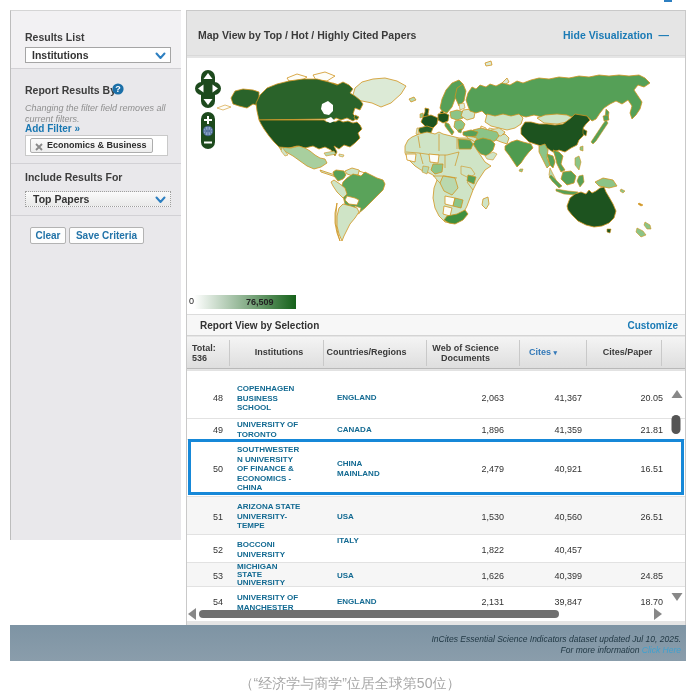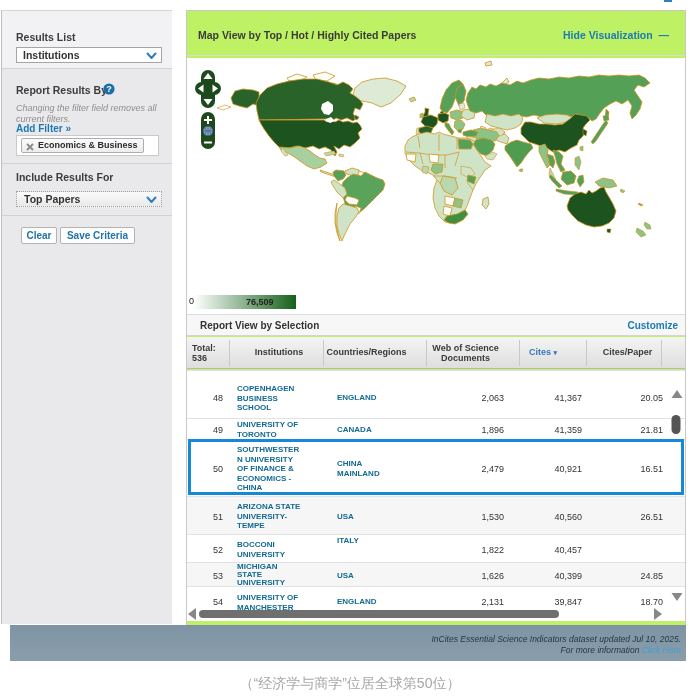--- a/index.html
+++ b/index.html
@@ -1,32 +1,32 @@
 <!DOCTYPE html>
 <html><head>
 <meta charset="utf-8">
 <style>
   * { margin:0; padding:0; box-sizing:border-box; }
   html,body { width:700px; height:700px; background:#fff; font-family:"Liberation Sans", sans-serif; }
   #app { position:absolute; left:0; top:0; width:700px; height:700px; overflow:hidden; }
   .abs { position:absolute; }
   .b { font-weight:bold; }
   
-  #sidebar { left:1px; top:10px; width:171px; height:614px; background:#e9e8eb;
+  #sidebar { left:10px; top:10px; width:171px; height:530px; background:#e9e8eb;
              border-left:1px solid #bdbdbd; border-top:1px solid #d5d5d5; }
   .sec1 { position:absolute; left:0; top:0; width:100%; height:58px; background:#f2f1f3; border-bottom:1px solid #d2d1d5;}
   .divl { position:absolute; left:0; width:100%; height:1px; background:#d2d1d5; }
   .lbl { position:absolute; font-size:10.5px; font-weight:bold; color:#3c3c3c; }
   .note { position:absolute; font-size:9px; font-style:italic; color:#8f8f8f; line-height:11px;}
   .blue { color:#1a78b2; }
   .dd { position:absolute; background:#fff; border:1px solid #a5a5a5; font-size:10.5px; font-weight:bold; color:#333; }
   .btn { position:absolute; background:#fdfdfd; border:1px solid #b3b3b3; border-radius:2px;
          font-size:10px; font-weight:bold; color:#2273a8; text-align:center; }
   
-  #panel { left:186px; top:10px; width:500px; height:615px; background:#bef264;
+  #panel { left:186px; top:10px; width:500px; height:615px; background:#e5e5e5;
            border:1px solid #c9c9c9; border-bottom:none; }
   #maphead { position:absolute; left:0; top:0; width:498px; height:45px; border-bottom:1px solid #d9d9d9; }
   #reportbar { position:absolute; left:0; top:303px; width:498px; height:22px; background:#f7f7f7; border-top:1px solid #dcdcdc; border-bottom:1px solid #d4d4d4;}
   #colhead { position:absolute; left:0; top:326px; width:498px; height:32px;
              background:linear-gradient(#f4f4f4,#dedede); border-bottom:1px solid #b9b9b9; }
   .ch { position:absolute; font-size:9px; font-weight:bold; color:#3a3a3a; text-align:center; line-height:10px; top:6px;}
   .row { position:absolute; left:0; width:498px; border-top:1px solid #e2e2e2; background:#fff;}
   .row .rk { position:absolute; right:462px; font-size:9px; color:#333; }
   .row .inst { position:absolute; left:50px; width:92px; font-size:8px; font-weight:bold; color:#136a92; line-height:9.5px; }
   .row .cty { position:absolute; left:150px; font-size:8px; font-weight:bold; color:#136a92; line-height:9.5px;}

